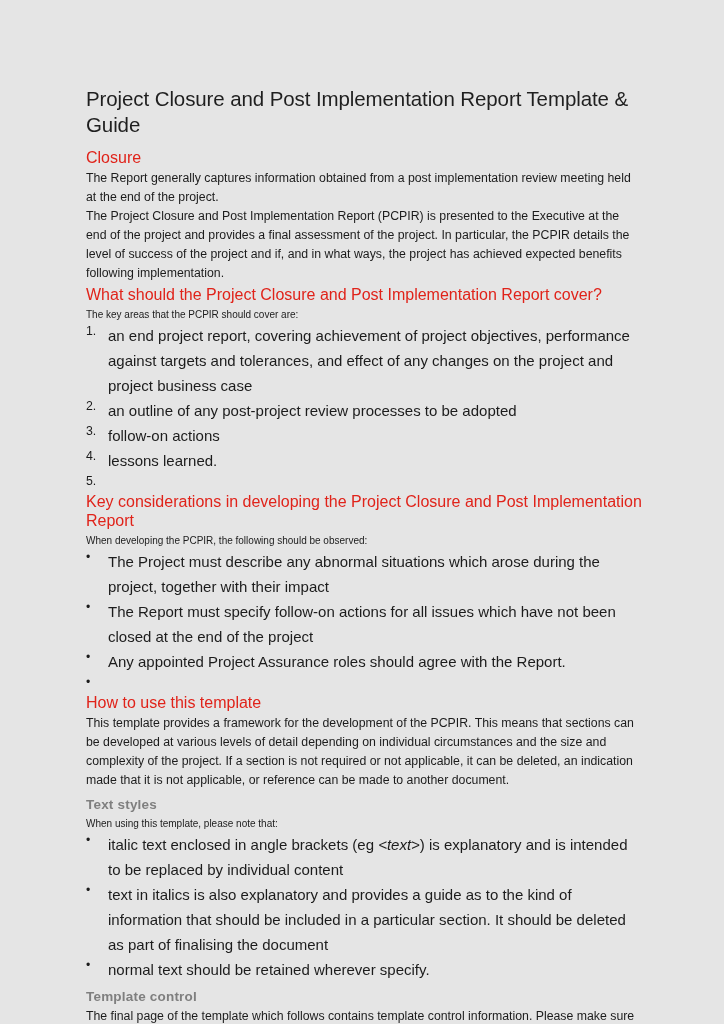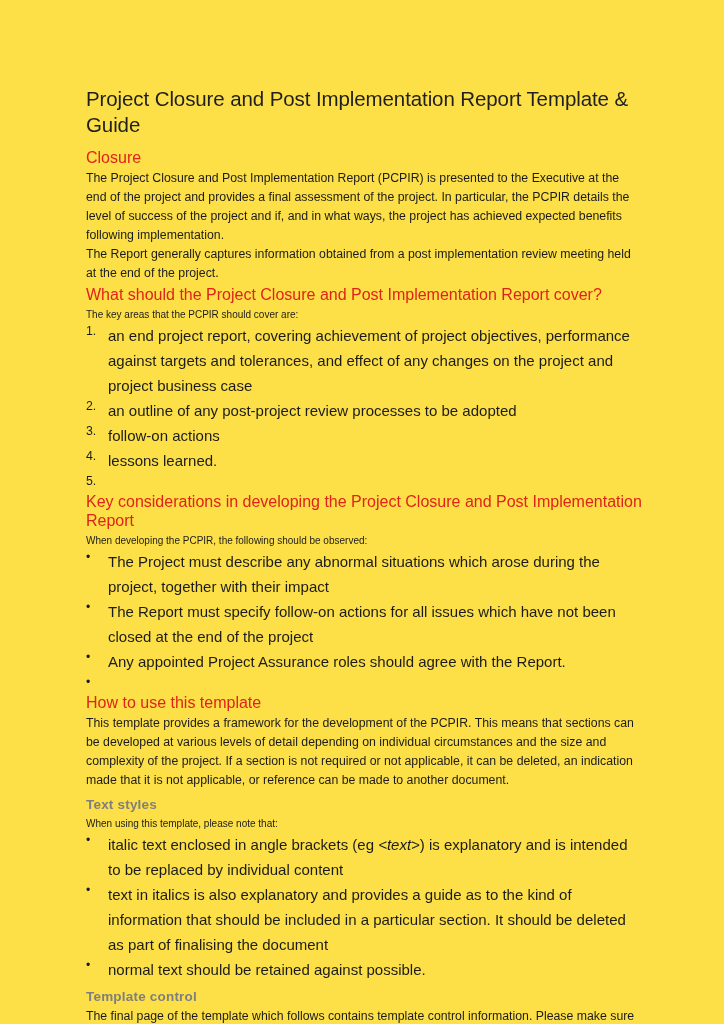--- a/index.html
+++ b/index.html
@@ -1,20 +1,20 @@
 <!DOCTYPE html>
 <html><head>
 <meta charset="utf-8">
 <style>
   html, body { margin: 0; padding: 0; background: #ffffff; }
   .page {
     position: relative;
     width: 724px;
     height: 1024px;
-    background: #fde047;
+    background: #e5e5e5;
     box-sizing: border-box;
     padding: 86px 82px 0 86px;
     overflow: hidden;
     font-family: "Liberation Sans", sans-serif;
     color: #1c1c1c;
   }
   .doc-title {
     font-size: 20.5px;
     line-height: 26px;
     font-weight: 400;
@@ -64,22 +64,22 @@
 </style>
 </head>
 <body>
 
 <div class="page">
 
   <div class="doc-title">Project Closure and Post Implementation Report Template &amp; Guide</div>
 
   <div class="section">
     <div class="h-red">Closure</div>
+    <p class="body">The Report generally captures information obtained from a post implementation review meeting held at the end of the project.</p>
     <p class="body">The Project Closure and Post Implementation Report (PCPIR) is presented to the Executive at the end of the project and provides a final assessment of the project. In particular, the PCPIR details the level of success of the project and if, and in what ways, the project has achieved expected benefits following implementation.</p>
-    <p class="body">The Report generally captures information obtained from a post implementation review meeting held at the end of the project.</p>
   </div>
 
   <div class="section">
     <div class="h-red">What should the Project Closure and Post Implementation Report cover?</div>
     <p class="intro">The key areas that the PCPIR should cover are:</p>
     <div class="list">
       <div class="li">
         <span class="marker">1.</span>
         <span class="txt">an end project report, covering achievement of project objectives, performance against targets and tolerances, and effect of any changes on the project and project business case</span>
       </div>
@@ -137,21 +137,21 @@
       <div class="li">
         <span class="marker">•</span>
         <span class="txt"><span>italic text enclosed in angle brackets (eg </span><i>&lt;text&gt;</i><span>) is explanatory and is intended to be replaced by individual content</span></span>
       </div>
       <div class="li">
         <span class="marker">•</span>
         <span class="txt">text in italics is also explanatory and provides a guide as to the kind of information that should be included in a particular section. It should be deleted as part of finalising the document</span>
       </div>
       <div class="li">
         <span class="marker">•</span>
-        <span class="txt">normal text should be retained against possible.</span>
+        <span class="txt">normal text should be retained wherever specify.</span>
       </div>
     </div>
   </div>
 
   <div class="section">
     <div class="h-gray">Template control</div>
     <p class="body">The final page of the template which follows contains template control information. Please make sure that this page is deleted as part of finalising your individual document.</p>
   </div>
 
 </div>

